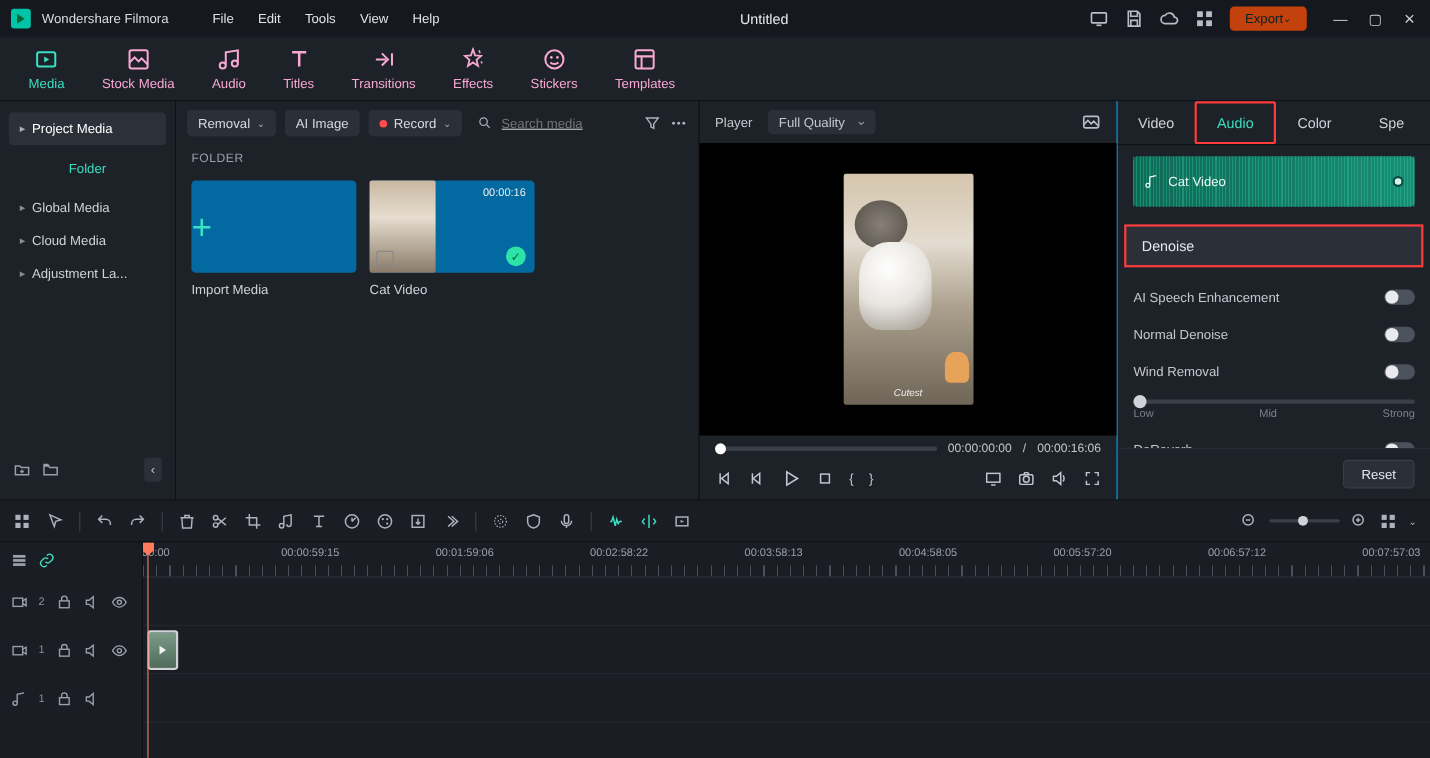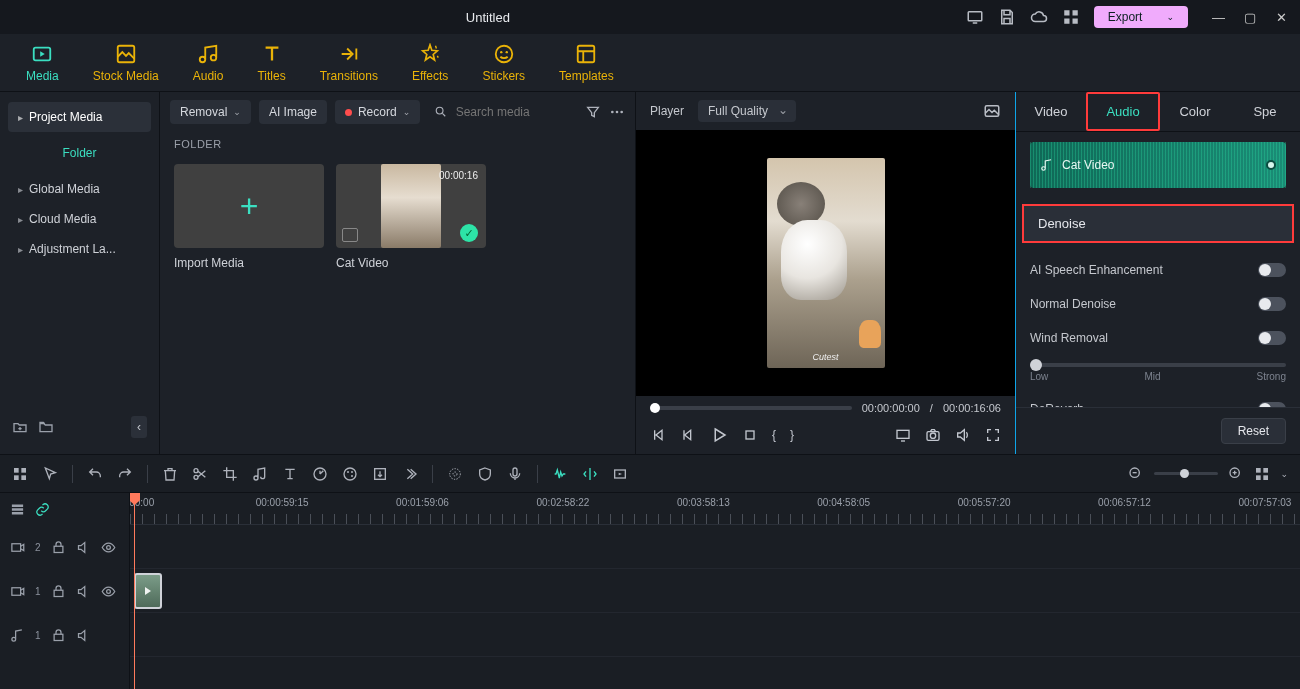--- a/index.html
+++ b/index.html
@@ -9,53 +9,53 @@
   .titlebar { height: 34px; background: #15181e; display: flex; align-items: center; padding: 0 10px; }
   .titlebar-left { display: flex; align-items: center; gap: 10px; }
   .logo { width: 18px; height: 18px; background: #00c4a7; border-radius: 3px; display:flex; align-items:center; justify-content:center; }
   .app-name { font-size: 12px; color: #dadde2; }
   .menubar { display:flex; gap: 22px; margin-left: 30px; }
   .menubar span { font-size: 12px; color: #dfe2e6; cursor: pointer; }
   .doc-title { flex:1; text-align:center; font-size: 13px; color: #e8eaee; }
   .titlebar-right { display:flex; align-items:center; gap: 14px; }
   .tb-ico { width: 18px; fill:#b8bcc4; cursor:pointer; }
   .tri-dot-row { display:flex; gap:14px; align-items:center;}
-  .export-btn { background:#f0abfc; color:#0c2022; padding:4px 14px; border-radius:4px; font-size:12px; font-weight:500; display:flex; align-items:center; gap:24px; cursor:pointer;}
+  .export-btn { background:#c2410c; color:#0c2022; padding:4px 14px; border-radius:4px; font-size:12px; font-weight:500; display:flex; align-items:center; gap:0; cursor:pointer;}
   .win-ctrl { display:flex; gap:18px; margin-left:10px;}
   .win-ctrl span { width:14px; color:#ccc; cursor:pointer; font-size:13px;}
   
   
   .main-tabs { height: 58px; background:#1d2128; display:flex; align-items:center; padding:0 26px; gap: 34px; border-bottom:1px solid #0e1116;}
-  .main-tab { display:flex; flex-direction:column; align-items:center; gap:4px; cursor:pointer; color:#eab308; font-size:12px;}
+  .main-tab { display:flex; flex-direction:column; align-items:center; gap:4px; cursor:pointer; color:#f9a8d4; font-size:12px;}
   .main-tab.active { color:#3bdfc1; }
   .main-tab svg { width:22px; height:22px; fill:currentColor; }
   
   
   .workspace { display:flex; height:calc(689px - 34px - 58px - 235px); }
   .left-col { width:160px; background:#1d2128; border-right:1px solid #0e1116; padding:10px 8px; display:flex; flex-direction:column;}
   .left-item { padding:8px 10px; border-radius:4px; font-size:12px; display:flex; align-items:center; gap:6px; cursor:pointer; color:#cfd2d8;}
   .left-item.selected { background:#2b3039; color:#fff;}
   .left-item.folder-lbl { color:#3bdfc1; justify-content:center; margin:6px 0;}
   .left-item .chev { opacity:.6; font-size:10px;}
   .left-bottom { margin-top:auto; display:flex; align-items:center; gap:10px; padding:6px 4px;}
   .left-bottom svg { width:16px; fill:#9aa0aa;}
   .left-bottom .collapse { margin-left:auto; background:#2b3039; border-radius:3px; padding:4px 6px;}
   
   .mid-col { flex:1; background:#1d2128; display:flex; flex-direction:column;}
   .mid-toolbar { display:flex; align-items:center; gap:8px; padding:8px 10px;}
   .pill { background:#2a2f38; border-radius:4px; padding:5px 10px; display:flex; align-items:center; gap:6px; font-size:12px; color:#d5d8de; cursor:pointer;}
   .pill .caret { font-size:9px; opacity:.7;}
   .rec-dot { width:7px; height:7px; border-radius:50%; background:#ff4d4d;}
-  .search-wrap { flex:1; display:flex; align-items:center; gap:8px; background:transparent; padding:4px 6px;}
+  .search-wrap { flex:1; display:flex; align-items:center; gap:8px; background:transparent; padding:4px 6px;text-decoration:underline;}
   .search-wrap input { background:transparent; border:none; outline:none; color:#ccc; font-size:12px; width:100%;}
   .mid-tool-ico { fill:#aeb2bb; width:16px; cursor:pointer;}
   .folder-hdr { padding:6px 14px; font-size:11px; letter-spacing:.5px; color:#9ba0aa;}
   .media-grid { display:flex; gap:12px; padding:8px 14px;}
   .media-card { width:150px; }
-  .thumb { width:150px; height:84px; background:#404040; border-radius:4px; position:relative; display:flex; align-items:center; justify-content:center;}
+  .thumb { width:150px; height:84px; background:#0369a1; border-radius:4px; position:relative; display:flex; align-items:center; justify-content:flex-start;}
   .thumb.import { border:none;}
   .thumb.import .plus { color:#3bdfc1; font-size:32px; font-weight:300;}
   .thumb .dur { position:absolute; top:6px; right:8px; font-size:10px; color:#eee;}
   .thumb .checkmark { position:absolute; bottom:6px; right:8px; width:18px; height:18px; background:#2de3a7; border-radius:50%; display:flex; align-items:center; justify-content:center; color:#063; font-size:11px;}
   .thumb .fx { position:absolute; bottom:6px; left:6px; width:16px; height:14px; border:1px solid #888; border-radius:2px;}
   .thumb .catimg { width:60px; height:84px; background:linear-gradient(180deg,#c9b8a0 0%,#e6ddd0 40%,#8a7b68 100%); border-radius:2px;}
   .media-card .cap { font-size:12px; color:#cfd2d8; margin-top:8px;}
   
   .player-col { width:380px; background:#1d2128; border-left:1px solid #0e1116; display:flex; flex-direction:column;}
   .player-head { display:flex; align-items:center; padding:8px 14px; gap:14px;}
@@ -128,20 +128,35 @@
   .playhead::before { content:""; position:absolute; top:0; left:-5px; width:11px; height:12px; background:#ff7a5c; clip-path:polygon(0 0,100% 0,100% 60%,50% 100%,0 60%);}
   .track { height:44px; position:relative; border-bottom:1px solid #23272f;}
   .clip { position:absolute; top:4px; left:4px; width:28px; height:36px; border:2px solid #cfd2d8; border-radius:3px; background:linear-gradient(180deg,#7b9c88 0%, #4f6b5a 100%); overflow:hidden;}
   .clip .play-ov { position:absolute; inset:0; display:flex; align-items:center; justify-content:center;}
   .clip .play-ov::before { content:""; width:0; height:0; border-left:6px solid rgba(255,255,255,.9); border-top:4px solid transparent; border-bottom:4px solid transparent;}
 </style>
 </head>
 <body>
 
 <div class="titlebar">
+  <div class="titlebar-left">
+    <div class="logo">
+        <svg viewBox="0 0 24 24" width="12" fill="#063">
+          <path d="M5 3l14 9L5 21z"></path>
+        </svg>
+      </div>
+    <span class="app-name">Wondershare Filmora</span>
+    <div class="menubar">
+      <span>File</span>
+      <span>Edit</span>
+      <span>Tools</span>
+      <span>View</span>
+      <span>Help</span>
+    </div>
+  </div>
   <div class="doc-title">Untitled</div>
   <div class="titlebar-right">
     <div class="tri-dot-row">
       <svg class="tb-ico" viewBox="0 0 24 24">
           <rect x="3" y="5" width="18" height="12" rx="1" fill="none" stroke="#b8bcc4" stroke-width="2"></rect>
           <rect x="9" y="19" width="6" height="2"></rect>
         </svg>
       <svg class="tb-ico" viewBox="0 0 24 24">
           <path fill="none" stroke="#b8bcc4" stroke-width="2" d="M5 3h11l3 3v15H5zM8 3v6h8V3M8 14h8v7H8z"></path>
         </svg>

